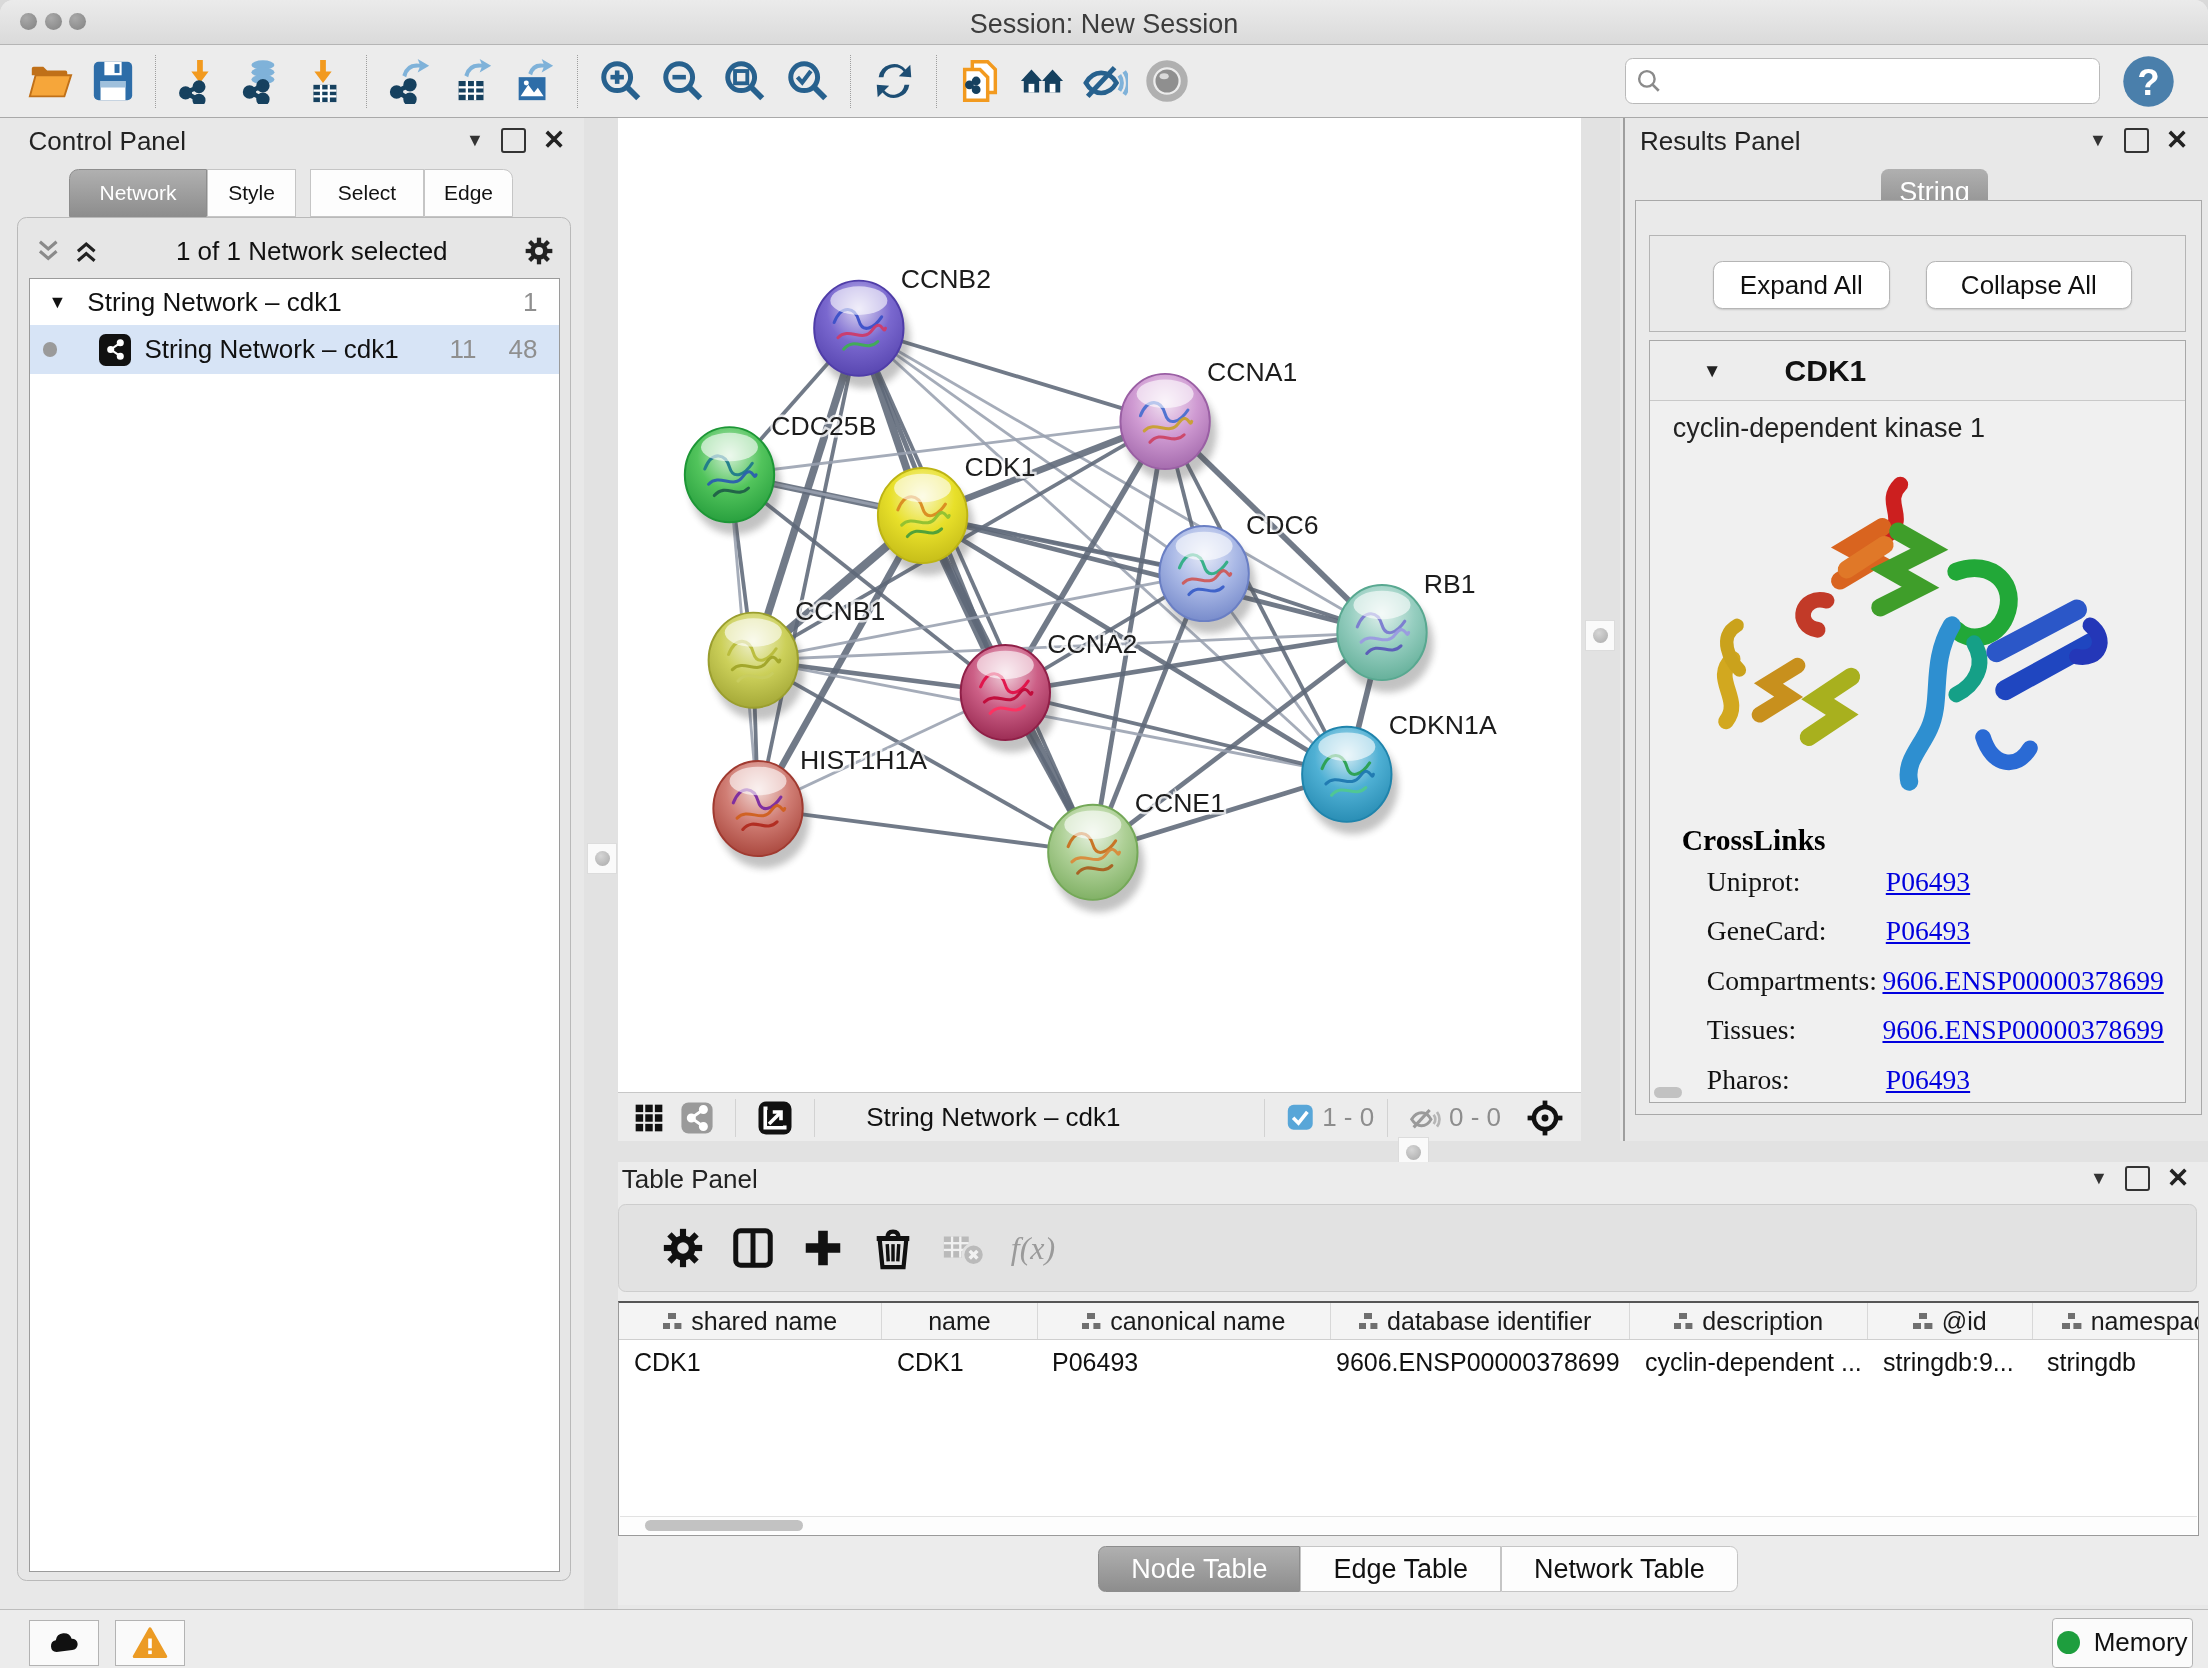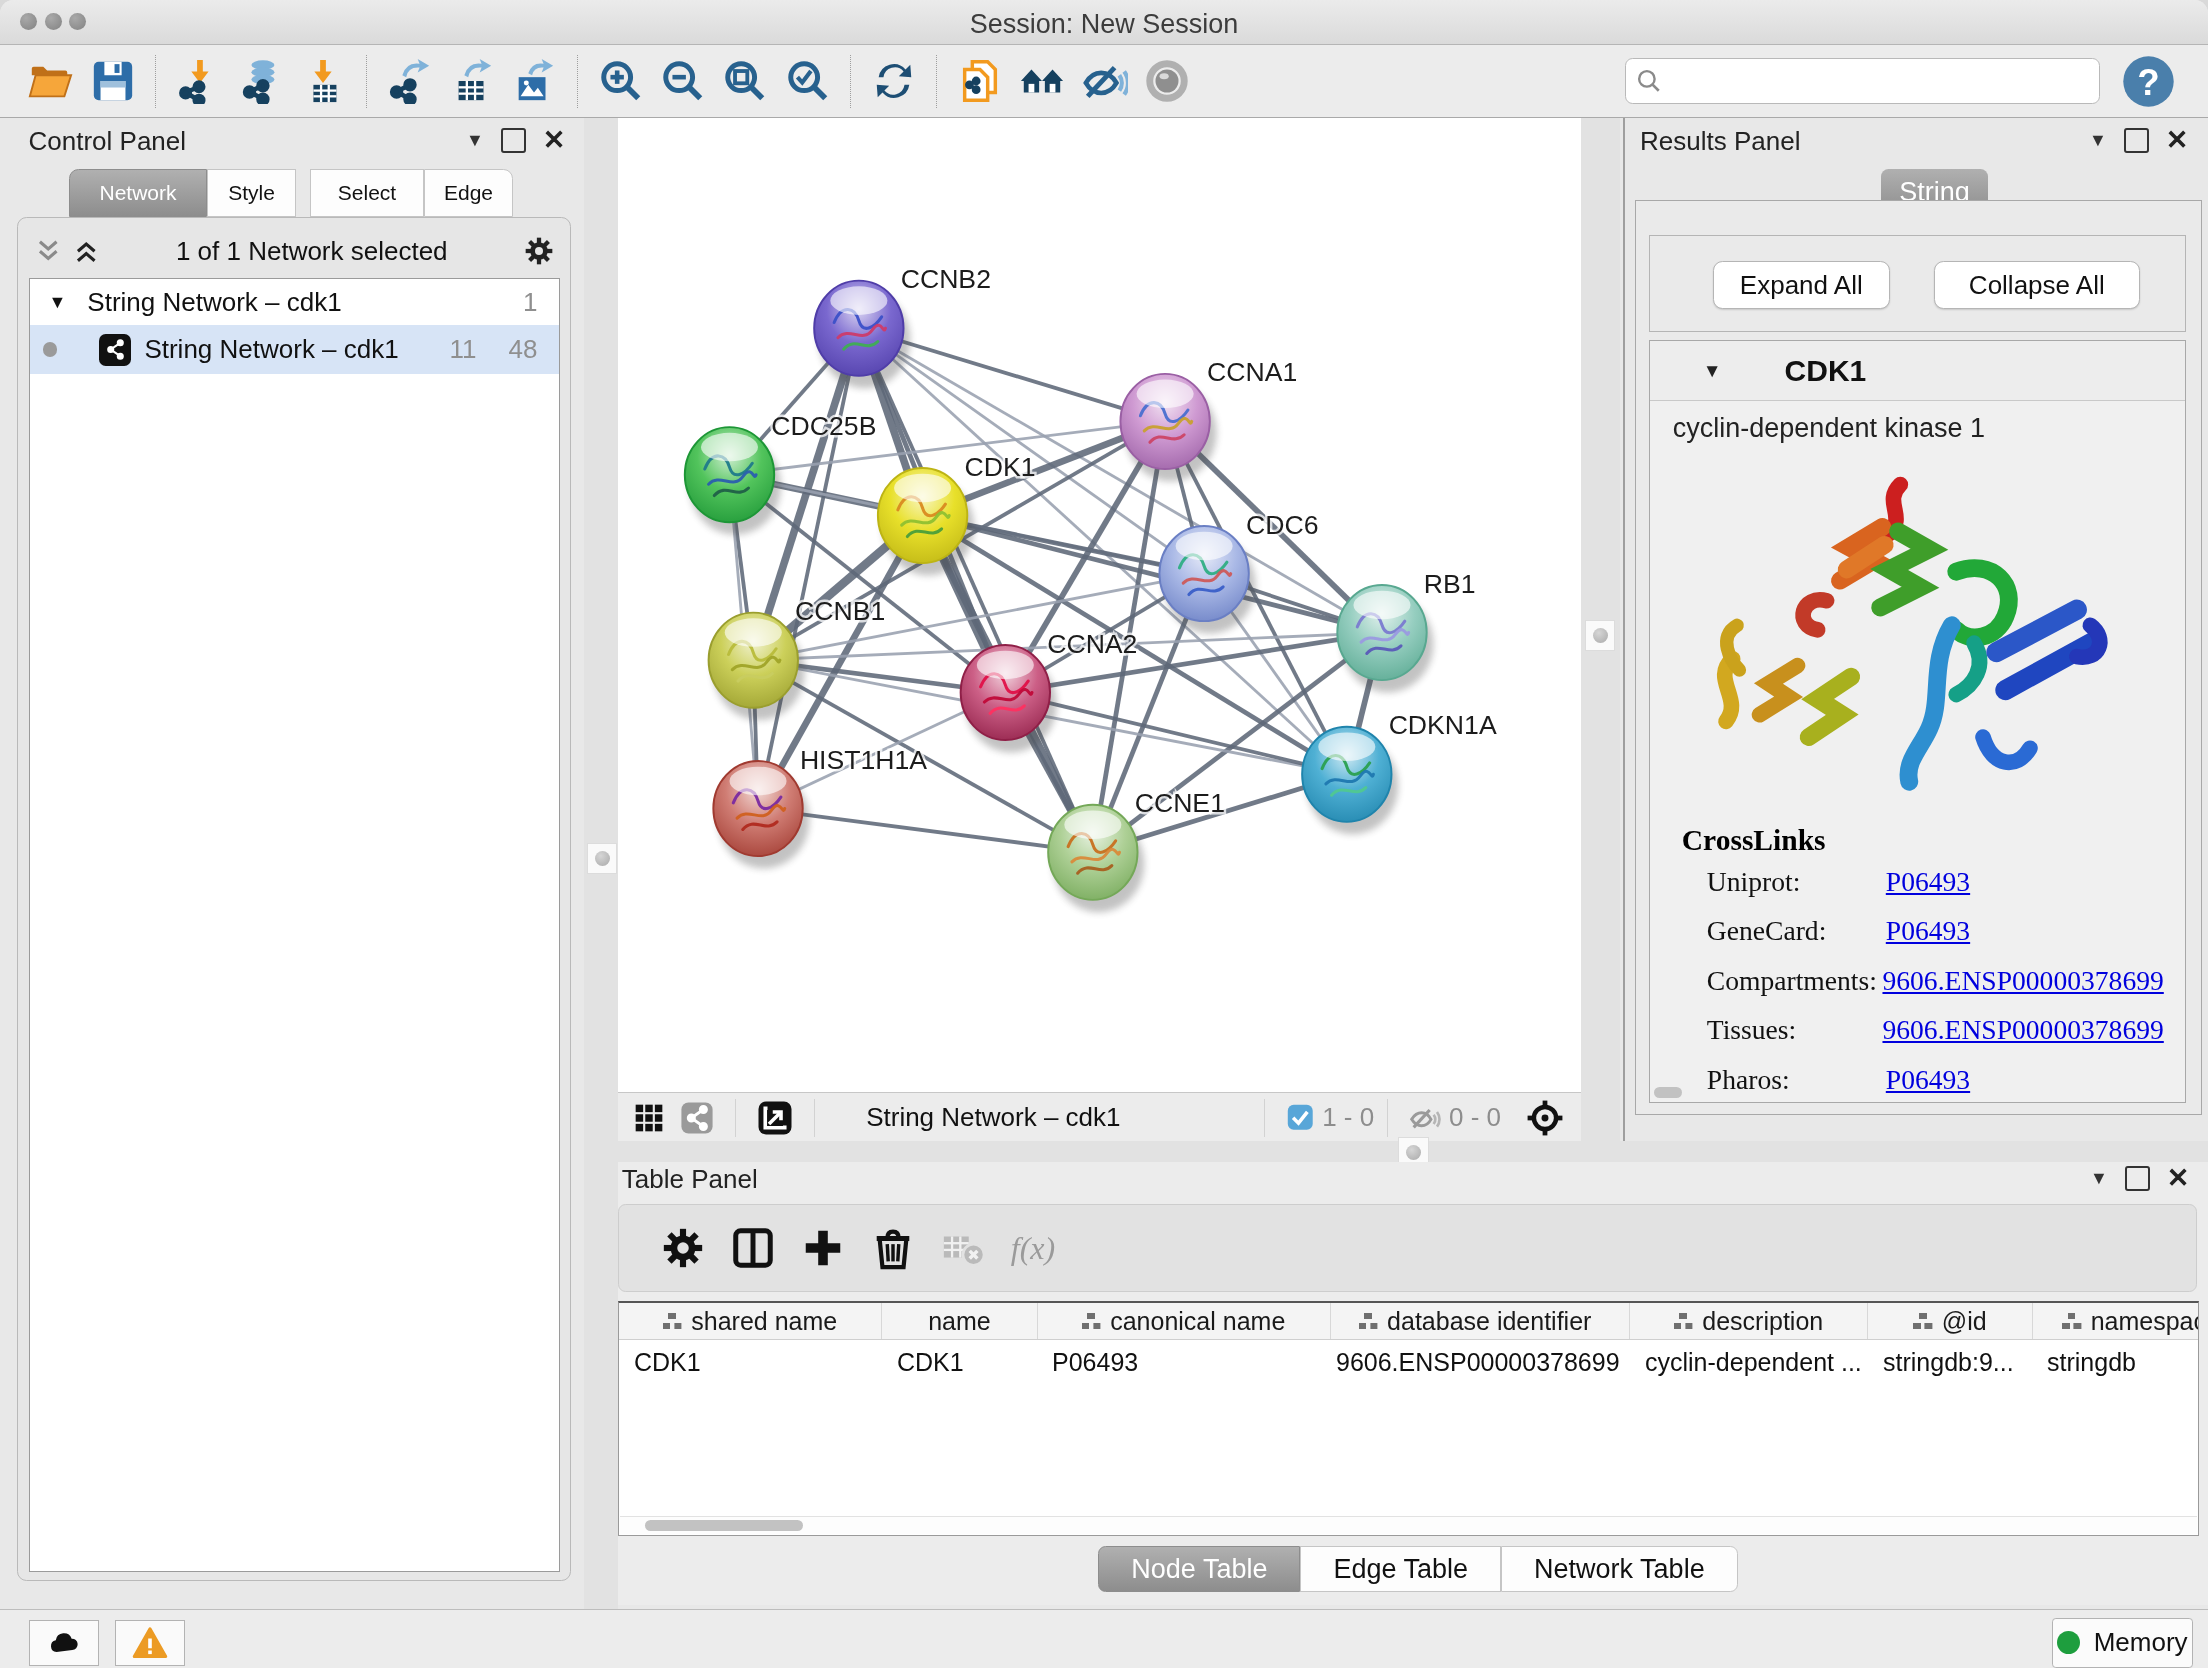--- a/index.html
+++ b/index.html
@@ -653,21 +653,21 @@
       <span class="clo">✕</span>
     </div>
     <div class="rtab">
         <span>String</span>
       </div>
     <div class="rbox">
       <div class="rbtnrow">
         <div class="rbtn" style="left:63px;width:175px">
             <span>Expand All</span>
           </div>
-        <div class="rbtn" style="left:284px;width:204px">
+        <div class="rbtn" style="left:276px;width:204px">
             <span>Collapse All</span>
           </div>
       </div>
       <div class="rsec">
         <div class="rsechead">
           <span class="tri">▼</span>
           <span class="gname">CDK1</span>
         </div>
         <div class="gdesc">cyclin-dependent kinase 1</div>
         <svg width="447" height="371" viewBox="0 0 200 166" style="position:absolute;left:38px;top:110px">

